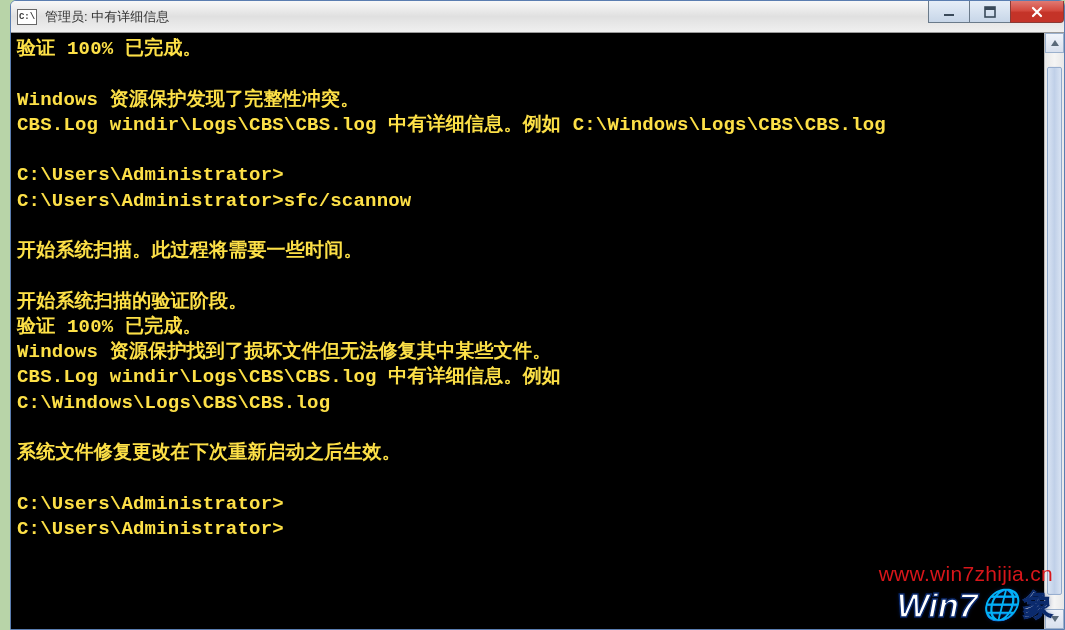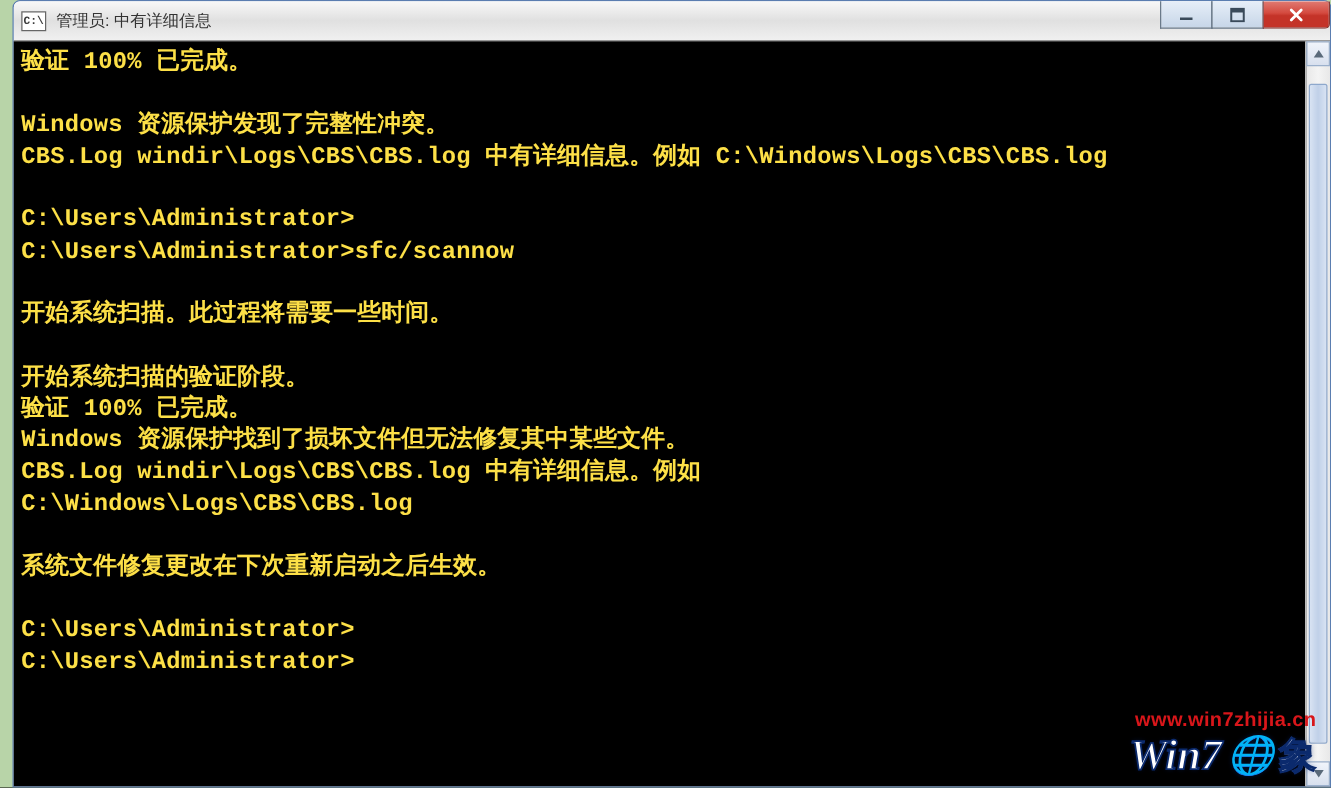--- a/index.html
+++ b/index.html
@@ -123,26 +123,27 @@
 .watermark {
   position:absolute;
   right: 12px;
   bottom: 8px;
   text-align:right;
   font-family: Arial, sans-serif;
   pointer-events:none;
 }
 .watermark .url {
   color:#d8161a;
-  font-weight:bold;
-  font-size:16px;
+  font-weight:normal;
+  font-size:21px;
   letter-spacing:0.3px;
+  text-align:center;
 }
 .watermark .logo {
-  font-family: Liberation Serif, serif;
+  font-family: Liberation Sans, sans-serif;
   font-style: italic;
   font-weight: 900;
   font-size: 34px;
   color:#fff;
   -webkit-text-stroke: 1.4px #0b2a6d;
   text-shadow: 0 0 4px rgba(10,40,120,0.5);
   line-height: 1;
   margin-top:2px;
   display:flex;
   align-items:center;

